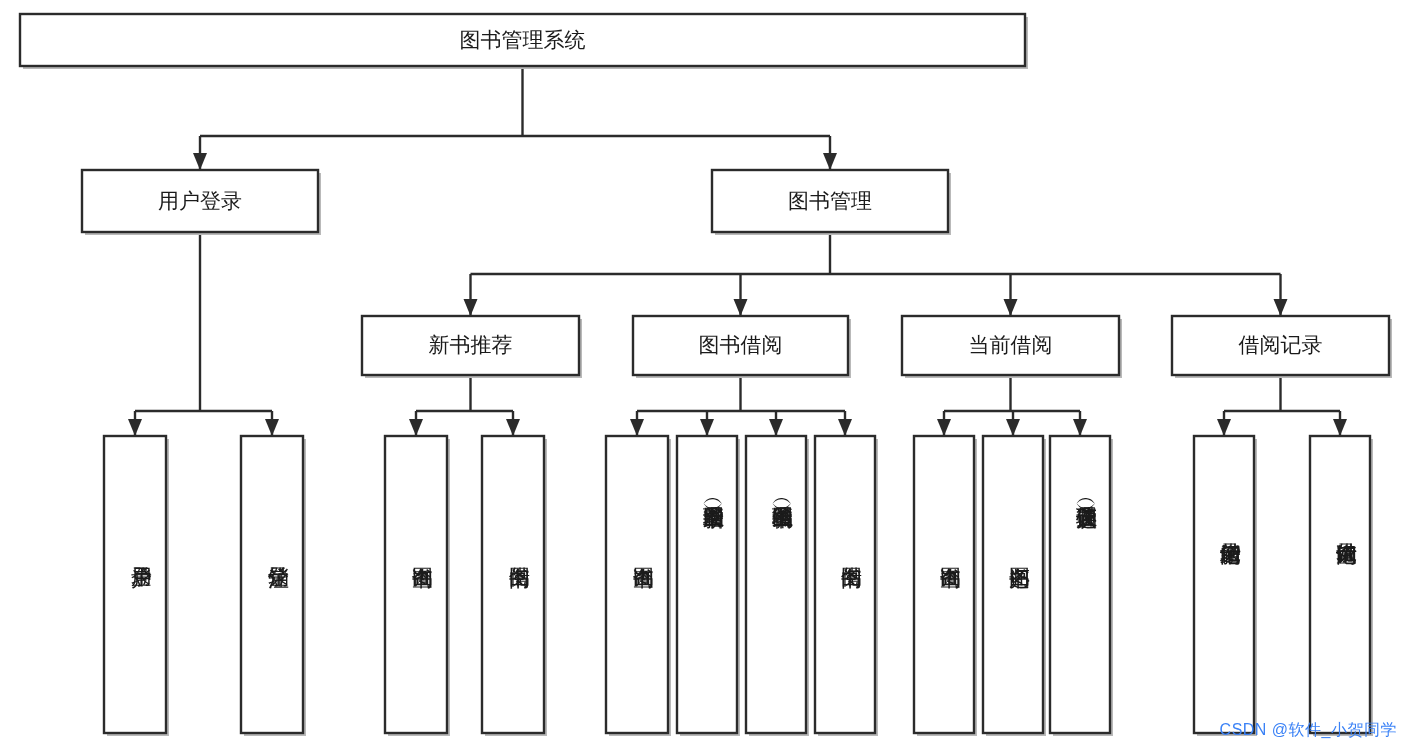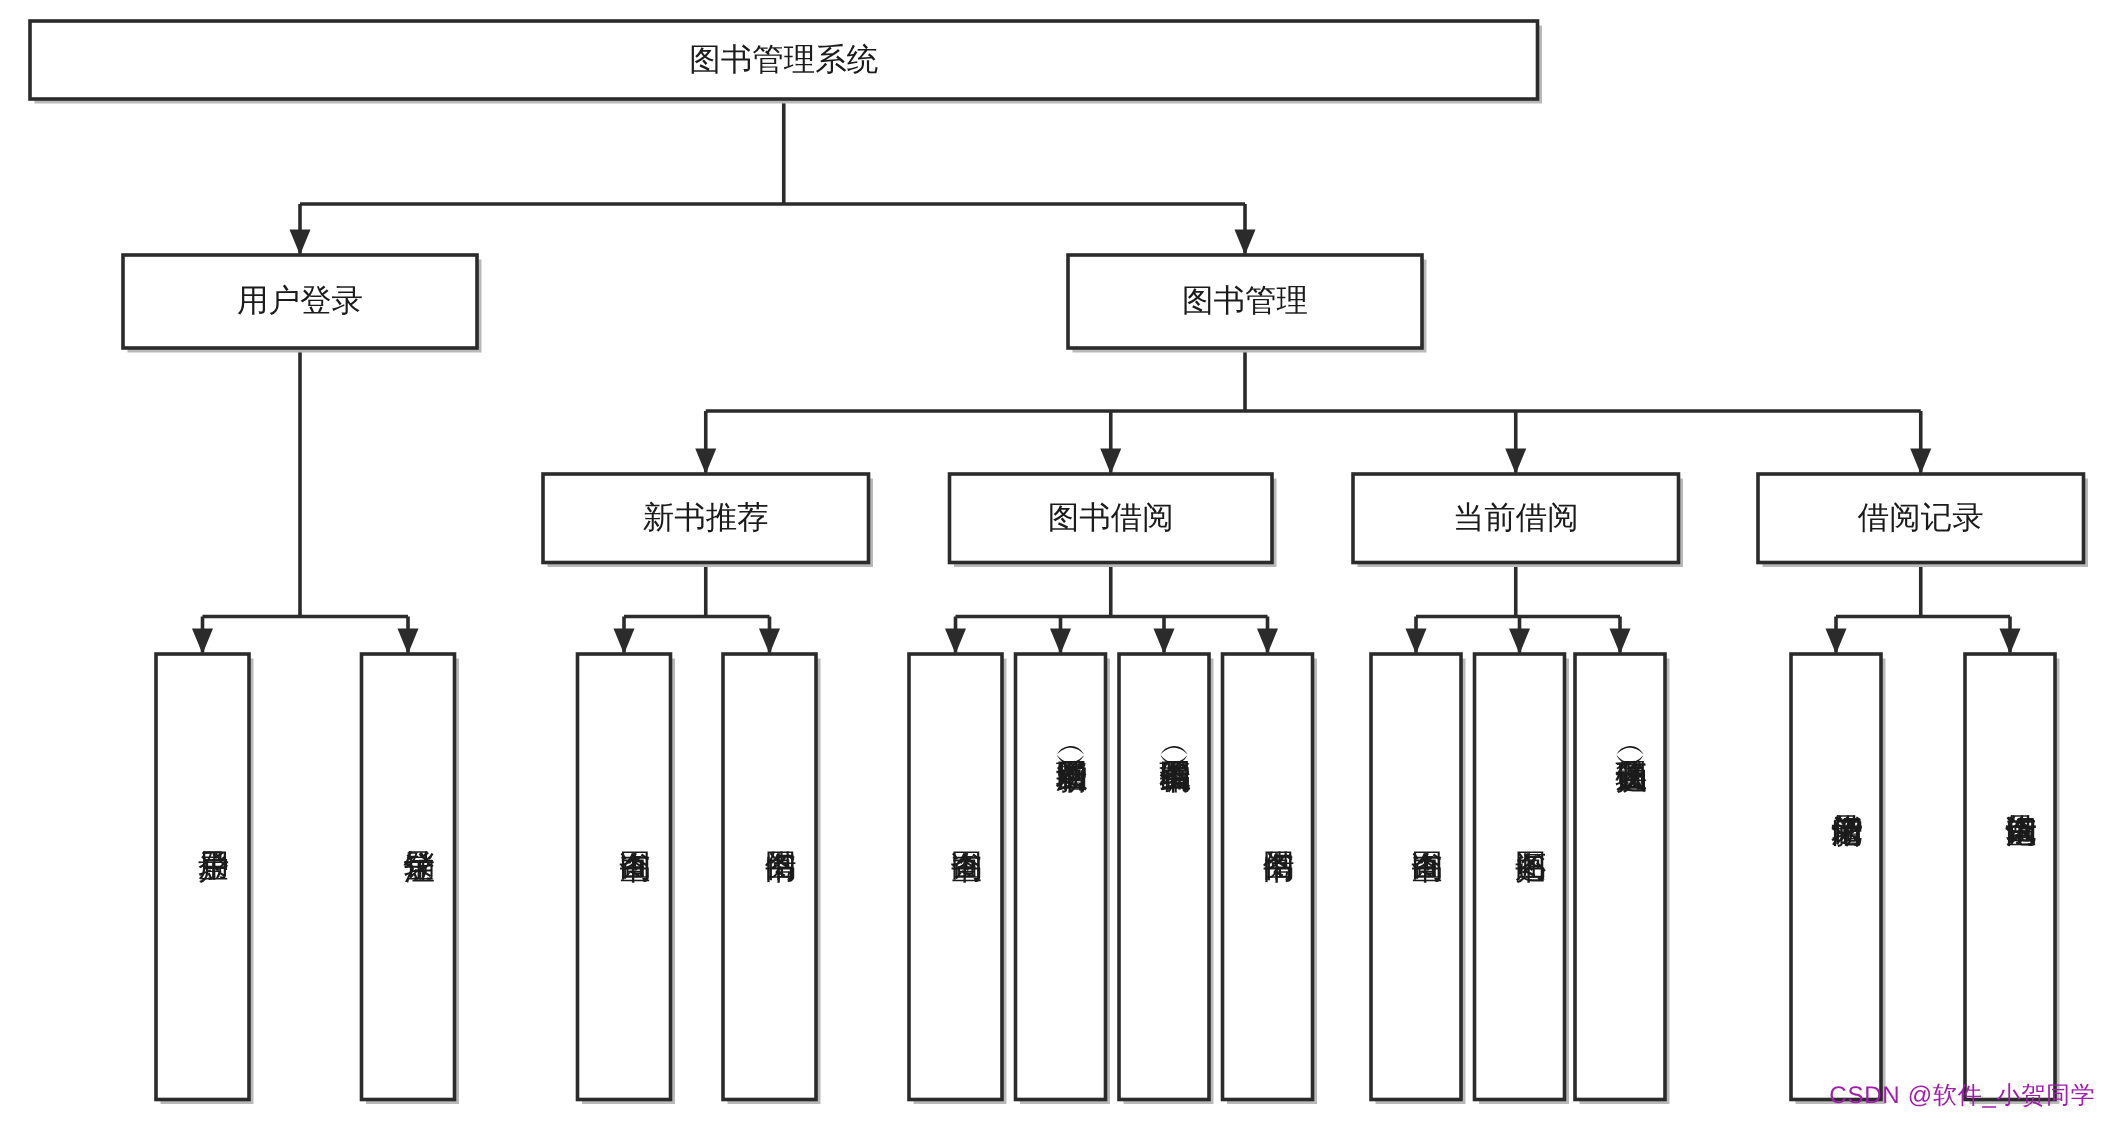--- a/index.html
+++ b/index.html
@@ -57,21 +57,21 @@
     text-anchor: middle;
     writing-mode: vertical-rl;
     glyph-orientation-vertical: 0;
   }
   .watermark {
     position: absolute;
     right: 8px;
     bottom: 6px;
     font-family: "Liberation Sans", sans-serif;
     font-size: 16px;
-    color: #a21caf;
+    color: #3b82f6;
     letter-spacing: 0.5px;
     white-space: nowrap;
     pointer-events: none;
   }
 </style>
 </head>
 <body>
 
 <div id="diagram-root">
   <svg id="tree-svg" viewBox="0 0 1405 747" xmlns="http://www.w3.org/2000/svg">

